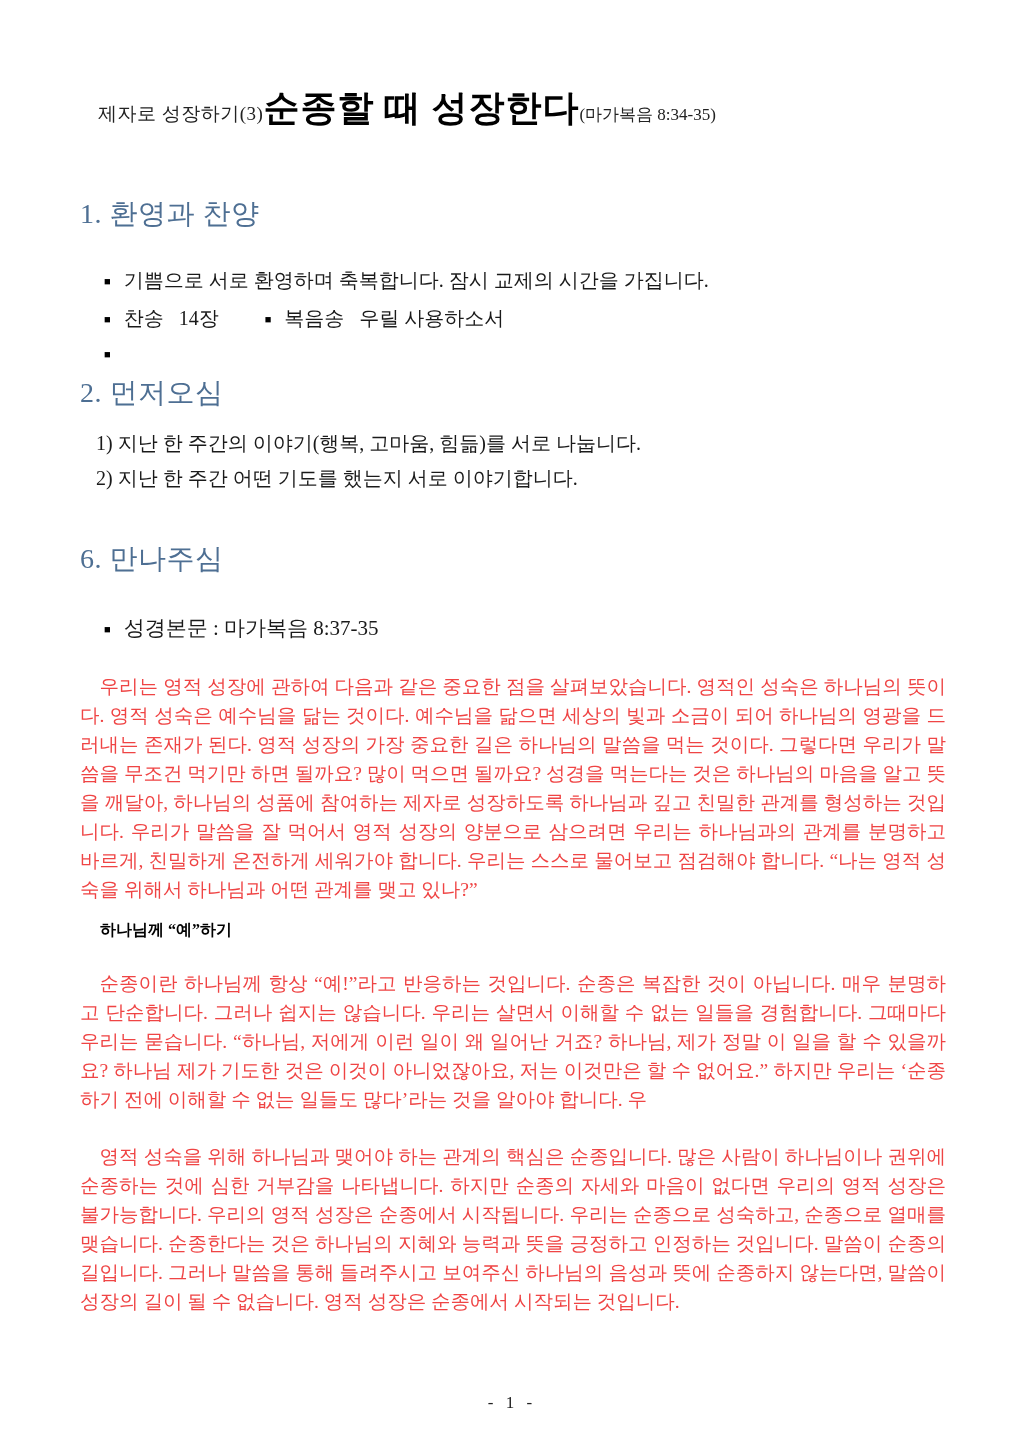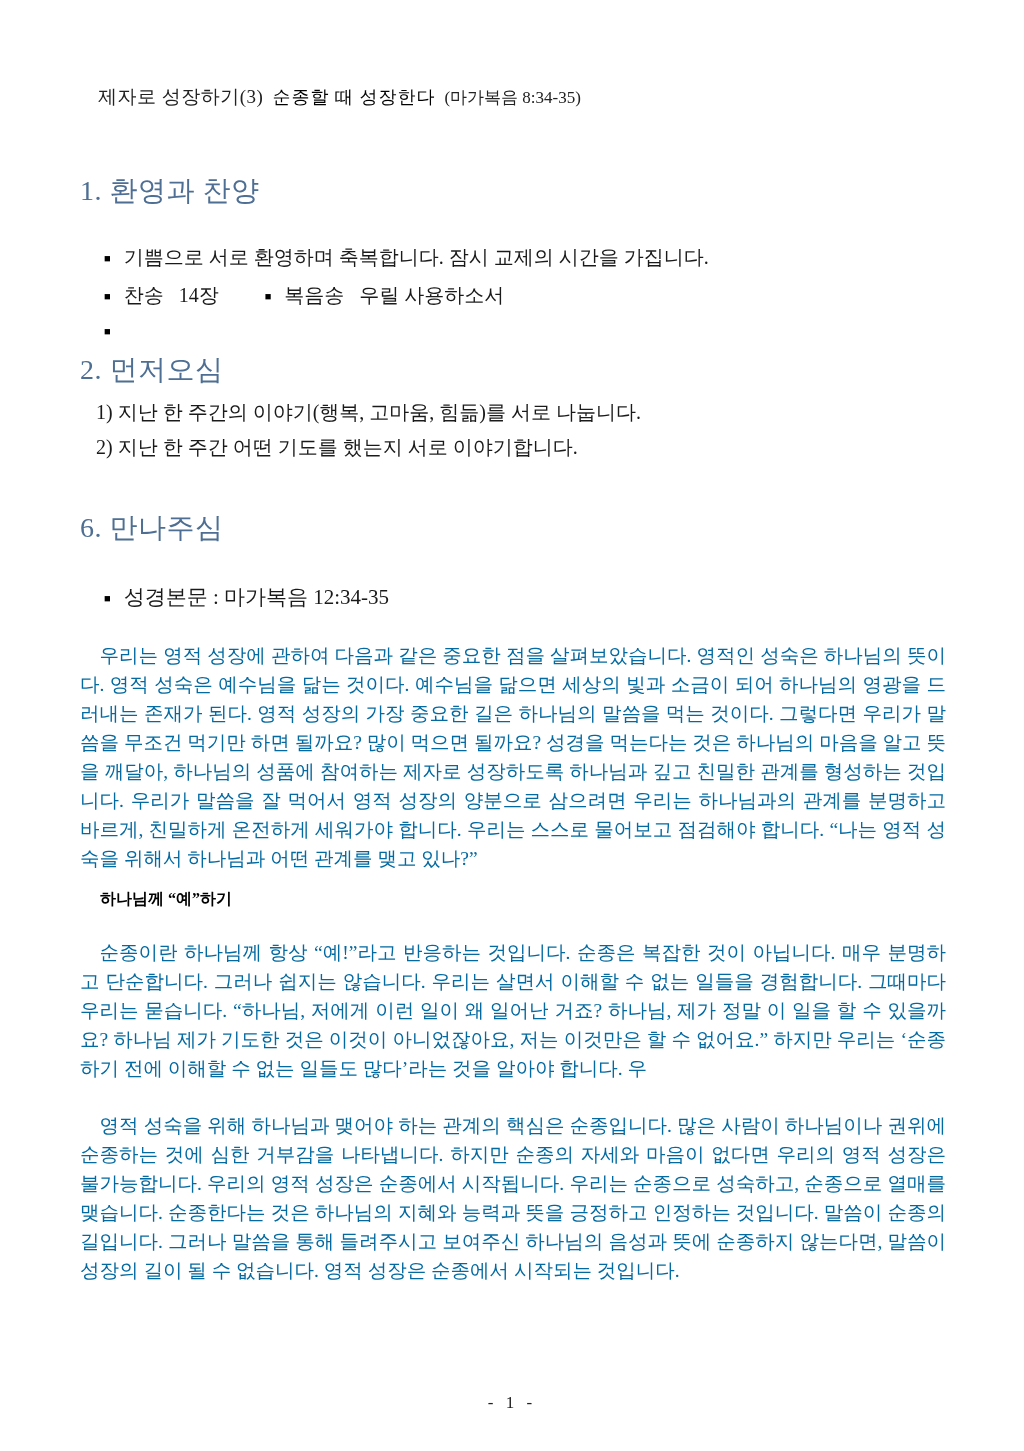--- a/index.html
+++ b/index.html
@@ -15,26 +15,26 @@
     box-sizing: border-box;
   }
   .content {
     padding: 84px 78px 0 80px;
     box-sizing: border-box;
   }
   
   .title-line {
     display: flex;
     align-items: baseline;
-    gap: 9px;
+    gap: 0;
     padding-left: 18px;
     white-space: nowrap;
   }
   .title-prefix { font-size: 19px; color: #222222; letter-spacing: 0.5px; }
-  .title-main   { font-size: 18px; font-weight: normal; color: #000000; letter-spacing: 1px; }
+  .title-main   { font-size: 36px; font-weight: bold; color: #000000; letter-spacing: 1px; }
   .title-ref    { font-size: 17px; color: #222222; }
   
   .sec-heading {
     font-size: 28px;
     color: #4e6f93;
     letter-spacing: 0.5px;
   }
   .sec1-heading { margin-top: 62px; }
   .sec2-heading { }
   .sec3-heading { margin-top: 44px; }
@@ -50,38 +50,38 @@
   .bullet-square {
     font-size: 11px;
     color: #000000;
     margin-right: 13px;
     flex: 0 0 auto;
     transform: translateY(-2px);
     display: inline-block;
   }
   .bullet-gap { display: inline-block; width: 46px; }
   
-  .numbered-list { margin-top: 6px; padding-left: 16px; }
+  .numbered-list { margin-top: 14px; padding-left: 16px; }
   .numbered-item { font-size: 20px; line-height: 35px; white-space: pre-wrap; }
   
   .scripture-row {
     display: flex;
     align-items: baseline;
     margin-top: 36px;
     padding-left: 24px;
     font-size: 21px;
   }
   
   .body-para {
     margin: 28px 0 0 0;
     font-size: 19.5px;
     line-height: 29px;
     text-align: justify;
     text-indent: 1em;
-    color: #0369a1;
+    color: #ef4444;
   }
   .body-para.first { margin-top: 30px; }
   .sub-heading {
     margin-top: 16px;
     padding-left: 20px;
     font-size: 16px;
     font-weight: bold;
     color: #000000;
   }
   
@@ -131,21 +131,21 @@
 
     <div class="numbered-list">
       <div class="numbered-item">1) 지난 한 주간의 이야기(행복, 고마움, 힘듦)를 서로 나눕니다.</div>
       <div class="numbered-item">2) 지난 한 주간 어떤 기도를 했는지 서로 이야기합니다.</div>
     </div>
 
     <div class="sec-heading sec3-heading">6. 만나주심</div>
 
     <div class="scripture-row">
       <span class="bullet-square">■</span>
-      <span>성경본문 : 마가복음 12:34-35</span>
+      <span>성경본문 : 마가복음 8:37-35</span>
     </div>
 
     <p class="body-para first">우리는 영적 성장에 관하여 다음과 같은 중요한 점을 살펴보았습니다. 영적인 성숙은 하나님의 뜻이다. 영적 성숙은 예수님을 닮는 것이다. 예수님을 닮으면 세상의 빛과 소금이 되어 하나님의 영광을 드러내는 존재가 된다. 영적 성장의 가장 중요한 길은 하나님의 말씀을 먹는 것이다. 그렇다면 우리가 말씀을 무조건 먹기만 하면 될까요? 많이 먹으면 될까요? 성경을 먹는다는 것은 하나님의 마음을 알고 뜻을 깨달아, 하나님의 성품에 참여하는 제자로 성장하도록 하나님과 깊고 친밀한 관계를 형성하는 것입니다. 우리가 말씀을 잘 먹어서 영적 성장의 양분으로 삼으려면 우리는 하나님과의 관계를 분명하고 바르게, 친밀하게 온전하게 세워가야 합니다. 우리는 스스로 물어보고 점검해야 합니다. “나는 영적 성숙을 위해서 하나님과 어떤 관계를 맺고 있나?”</p>
 
     <div class="sub-heading">하나님께 “예”하기</div>
 
     <p class="body-para">순종이란 하나님께 항상 “예!”라고 반응하는 것입니다. 순종은 복잡한 것이 아닙니다. 매우 분명하고 단순합니다. 그러나 쉽지는 않습니다. 우리는 살면서 이해할 수 없는 일들을 경험합니다. 그때마다 우리는 묻습니다. “하나님, 저에게 이런 일이 왜 일어난 거죠? 하나님, 제가 정말 이 일을 할 수 있을까요? 하나님 제가 기도한 것은 이것이 아니었잖아요, 저는 이것만은 할 수 없어요.” 하지만 우리는 ‘순종하기 전에 이해할 수 없는 일들도 많다’라는 것을 알아야 합니다. 우</p>
 
     <p class="body-para">영적 성숙을 위해 하나님과 맺어야 하는 관계의 핵심은 순종입니다. 많은 사람이 하나님이나 권위에 순종하는 것에 심한 거부감을 나타냅니다. 하지만 순종의 자세와 마음이 없다면 우리의 영적 성장은 불가능합니다. 우리의 영적 성장은 순종에서 시작됩니다. 우리는 순종으로 성숙하고, 순종으로 열매를 맺습니다. 순종한다는 것은 하나님의 지혜와 능력과 뜻을 긍정하고 인정하는 것입니다. 말씀이 순종의 길입니다. 그러나 말씀을 통해 들려주시고 보여주신 하나님의 음성과 뜻에 순종하지 않는다면, 말씀이 성장의 길이 될 수 없습니다. 영적 성장은 순종에서 시작되는 것입니다.</p>
 

